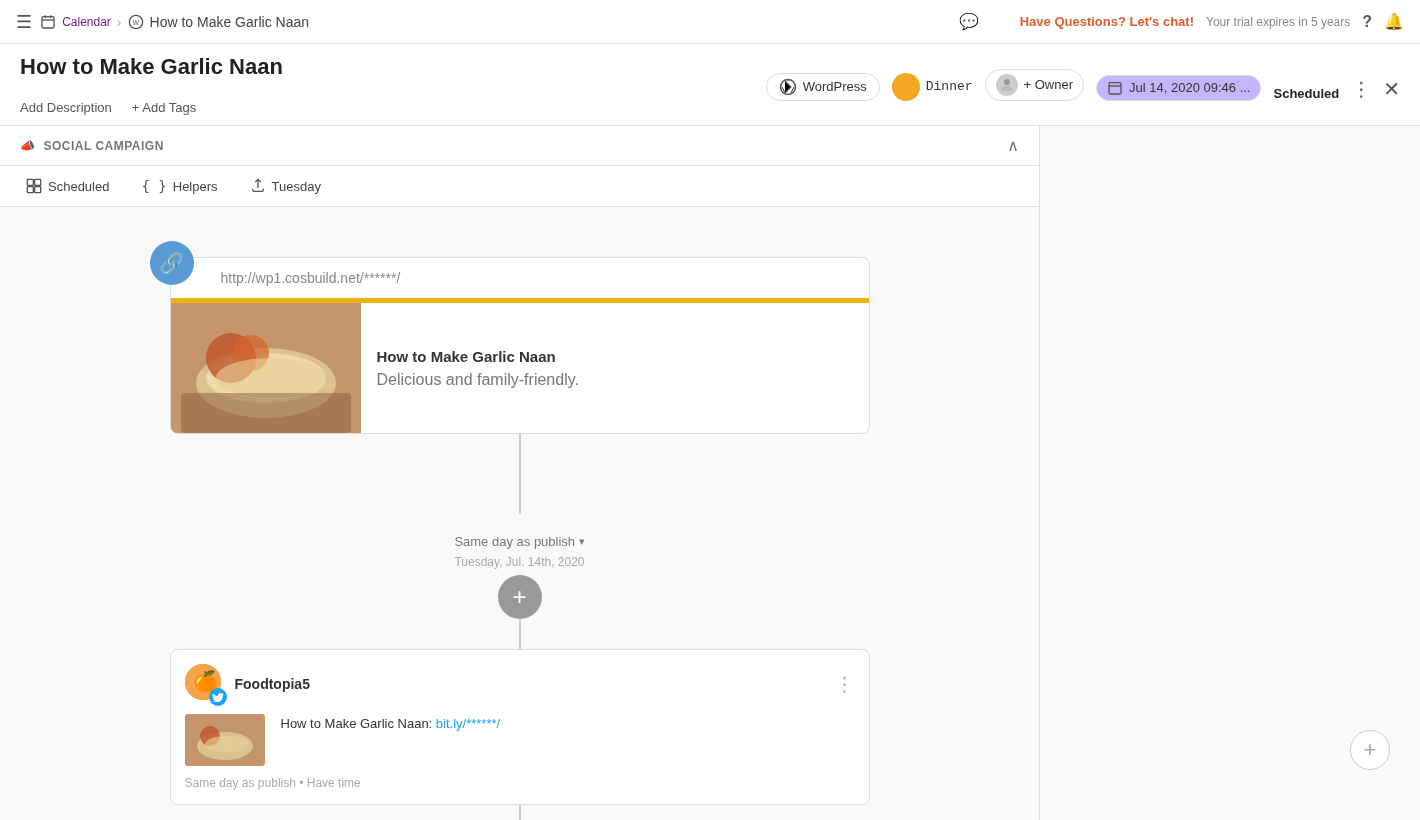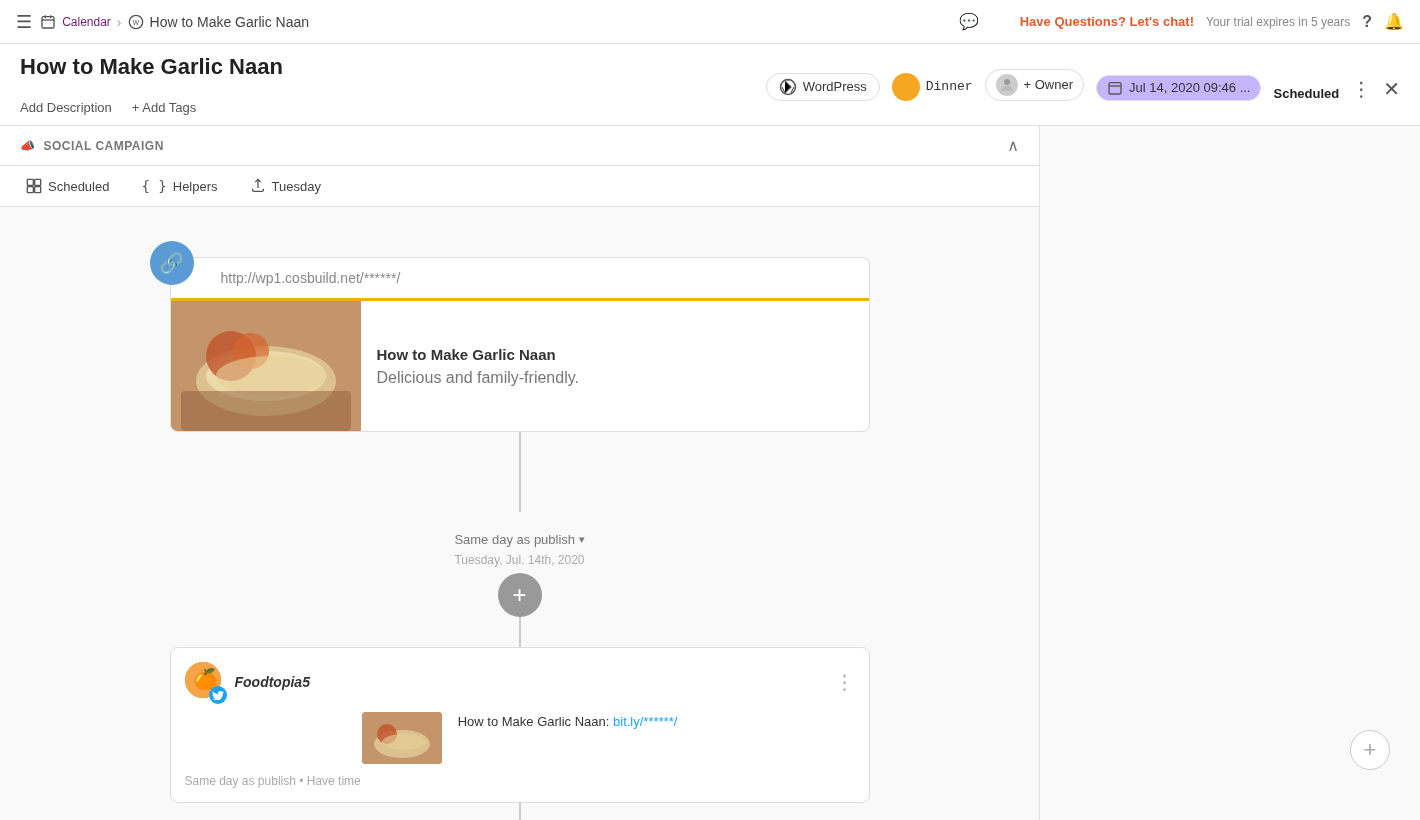--- a/index.html
+++ b/index.html
@@ -147,21 +147,21 @@
       width: 44px; height: 44px;
       background: #5b9bd5;
       border-radius: 50%;
       display: flex; align-items: center; justify-content: center;
       color: white; font-size: 20px;
       z-index: 10;
     }
 
     .url-input-row {
       padding: 12px 14px 12px 50px;
-      border-bottom: 3px solid #eab308;
+      border-bottom: 5px solid #eab308;
       font-size: 14px;
       color: #888;
     }
 
     .preview-card {
       display: flex;
     }
     .preview-image {
       width: 190px; height: 130px;
       background: linear-gradient(135deg, #c8a96e, #8B5E3C);
@@ -211,24 +211,24 @@
       display: flex; align-items: center; justify-content: center;
       font-size: 16px;
     }
     .twitter-badge {
       width: 18px; height: 18px; border-radius: 50%;
       background: #1da1f2;
       display: flex; align-items: center; justify-content: center;
       position: absolute; bottom: -2px; right: -2px;
       font-size: 10px; color: white;
     }
-    .tweet-username { font-size: 14px; font-weight: 600; color: #333; font-style: italic; }
+    .tweet-username { font-size: 14px; font-weight: 600; color: #333; }
     .tweet-more { cursor: pointer; color: #aaa; font-size: 20px; }
 
-    .tweet-content { display: flex; gap: 16px; margin-bottom: 10px; justify-content: center; }
+    .tweet-content { display: flex; gap: 16px; margin-bottom: 10px; }
     .tweet-img {
       width: 80px; height: 52px;
       background: linear-gradient(135deg, #c8a96e, #8B5E3C);
       border-radius: 4px;
       overflow: hidden;
       flex-shrink: 0;
     }
     .tweet-img-inner {
       width: 100%; height: 100%;
       background: linear-gradient(160deg, #d4956a 0%, #8a5a3a 60%, #c4a06a 100%);

